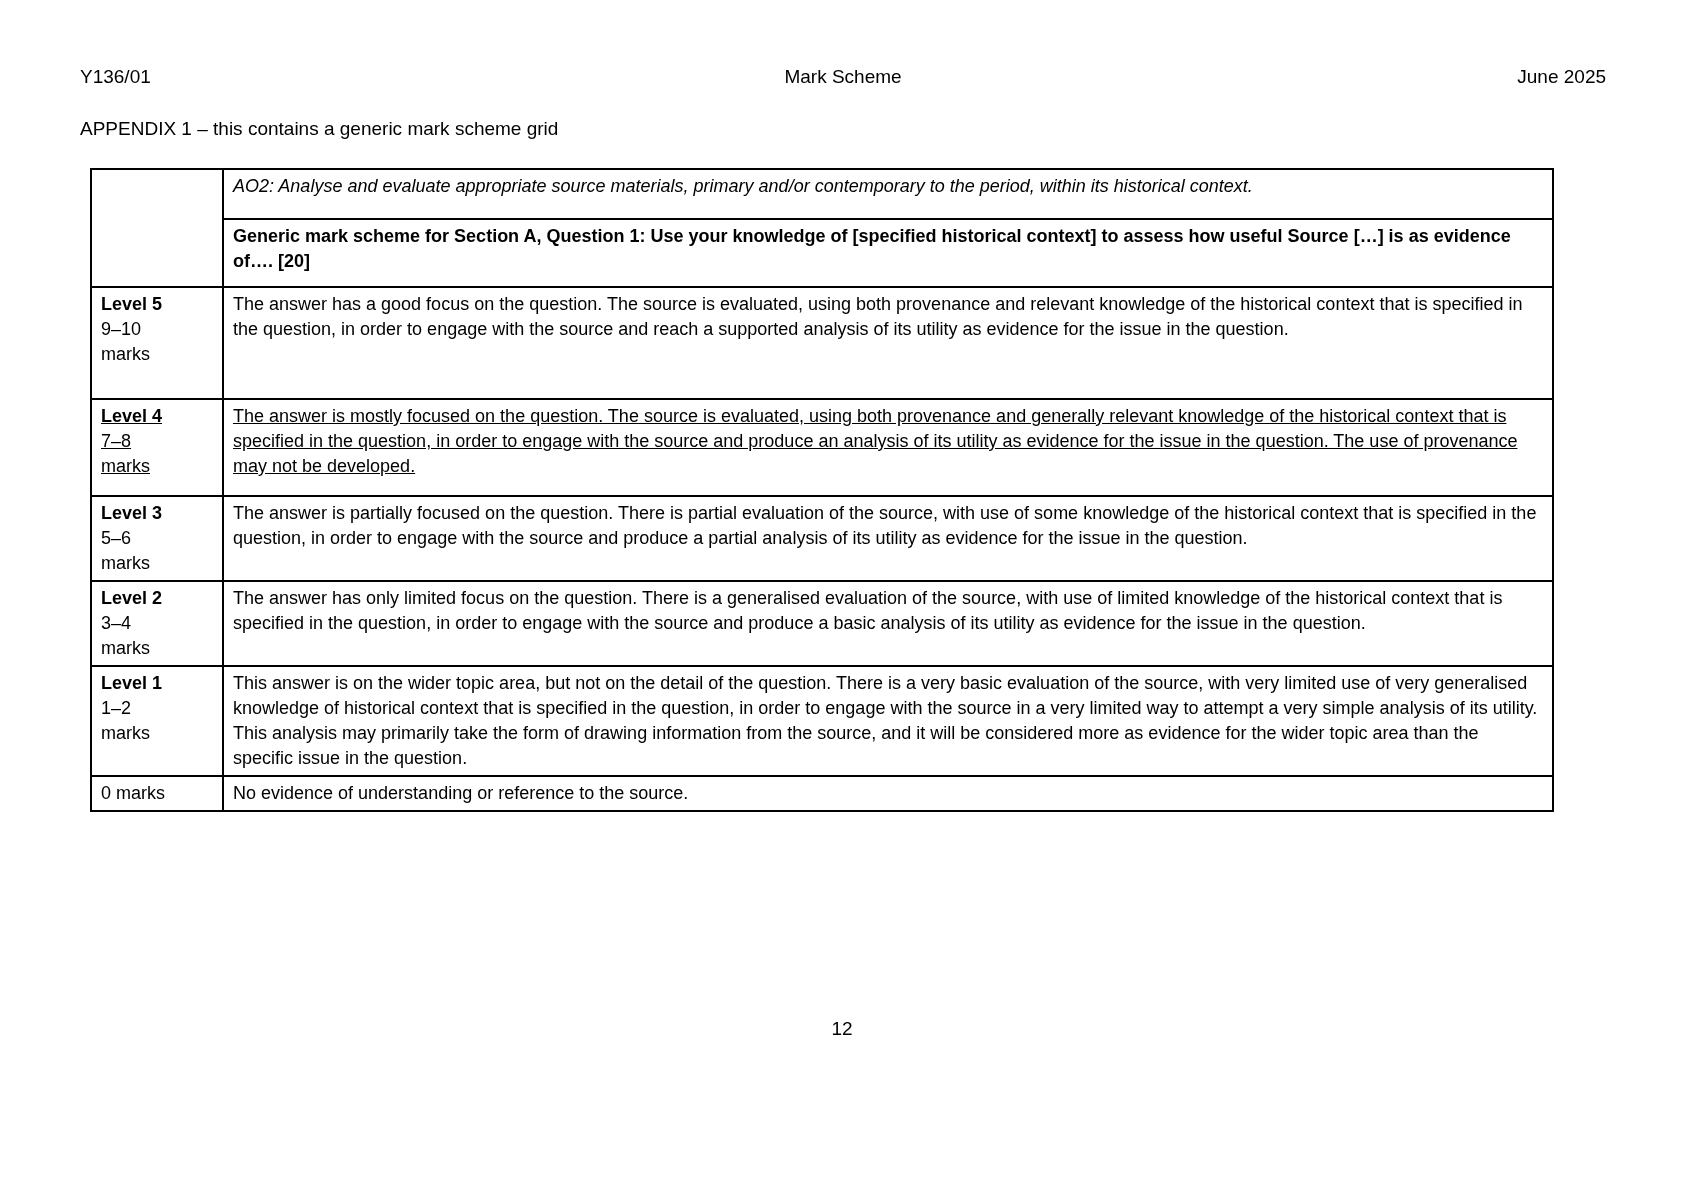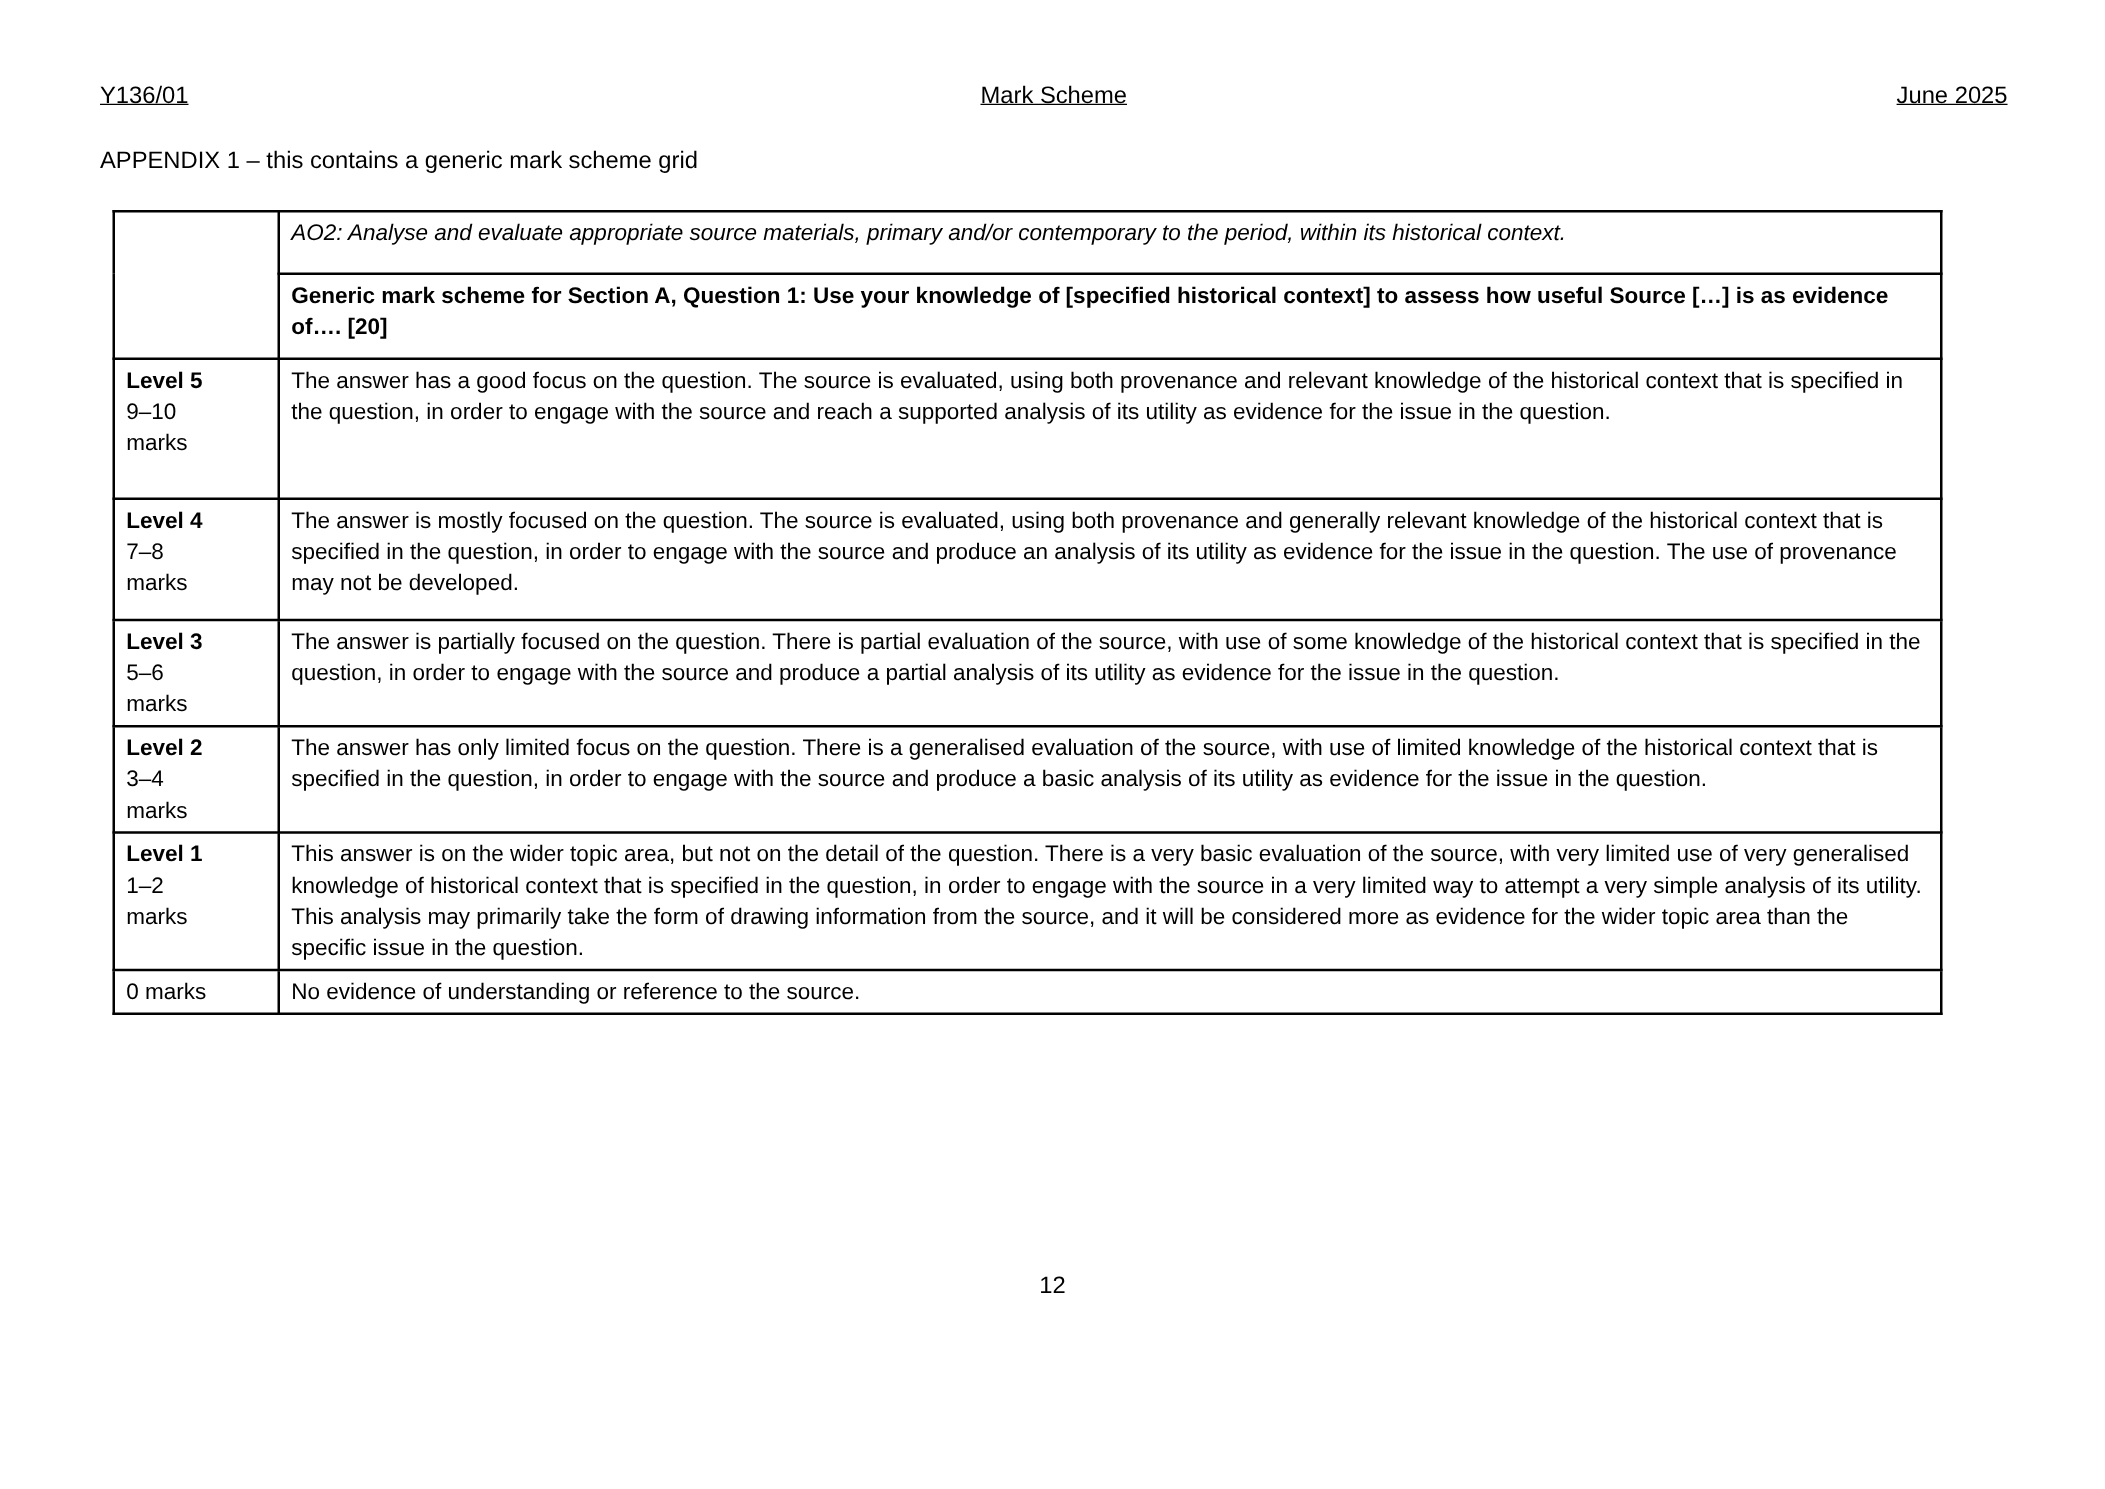--- a/index.html
+++ b/index.html
@@ -8,21 +8,20 @@
     width: 1684px; height: 1191px;
     background: #ffffff; color: #000000;
     font-family: "Liberation Sans", sans-serif;
   }
   .page { position: relative; width: 1684px; height: 1191px; overflow: hidden; }
 
   .header {
     position: absolute; top: 66px; left: 80px; right: 78px;
     display: flex; align-items: baseline;
     font-size: 19px;
-    text-decoration: underline;
   }
   .header .h-left  { flex: 1; text-align: left; }
   .header .h-center{ flex: 0 0 auto; text-align: center; }
   .header .h-right { flex: 1; text-align: right; }
 
   .appendix-title {
     position: absolute; top: 118px; left: 80px;
     font-size: 19px;
   }
 
@@ -38,21 +37,21 @@
     padding: 4px 10px 4px 9px;
     line-height: 25px;
   }
   td.col-level { width: 132px; }
   .italic { font-style: italic; }
   .bold   { font-weight: bold; }
 
   tr.r-ao2     td { height: 50px; }
   tr.r-generic td { height: 68px; }
   tr.r-l5      td { height: 112px; }
-  tr.r-l4      td { height: 97px; }
+  tr.r-l4      td { height: 97px; text-decoration: underline; }
   tr.r-l3      td { height: 80px; }
   tr.r-l2      td { height: 77px; }
   tr.r-l1      td { height: 98px; border-radius: 29px; }
   tr.r-zero    td { height: 28px; }
 
   .level-label { font-weight: bold; }
 
   .footer {
     position: absolute; top: 1018px; left: 0; width: 100%;
     text-align: center; font-size: 19px;

